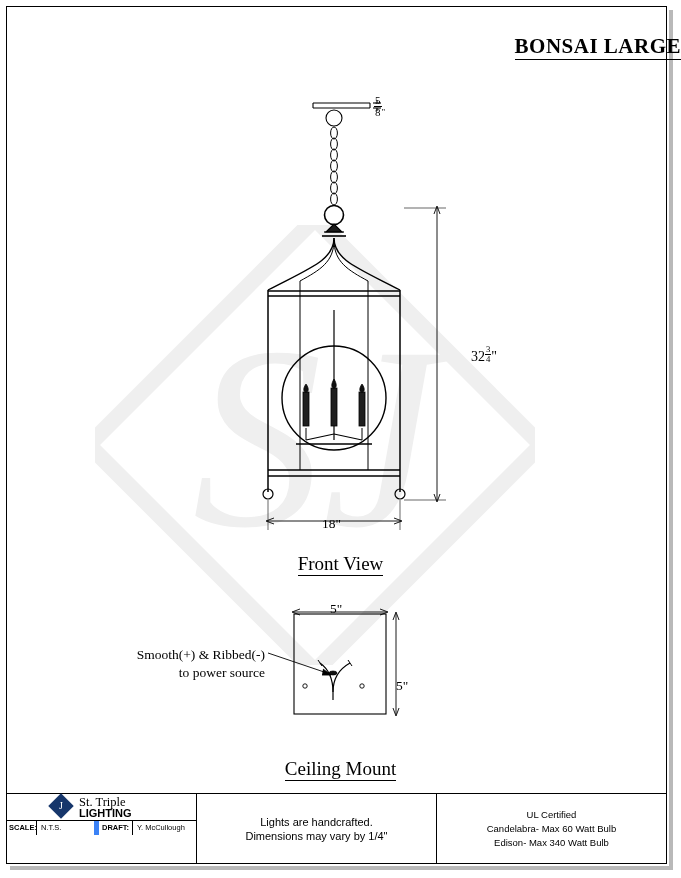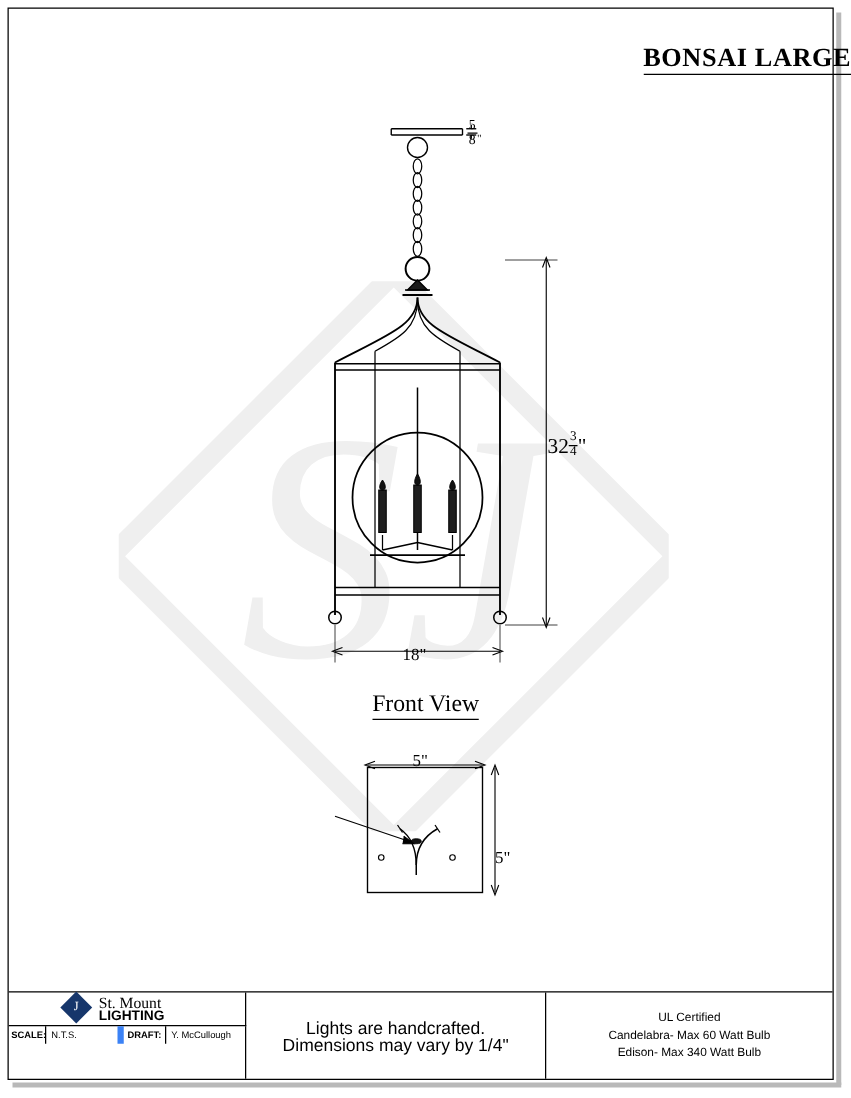--- a/index.html
+++ b/index.html
@@ -85,21 +85,21 @@
     padding-bottom: 1px;
   }
   #front-view-label { left: 0; top: 553px; width: 681px; }
   #ceiling-label { left: 0; top: 758px; width: 681px; }
 
   .dim {
     position: absolute;
     font-size: 13.5px;
     font-family: "Liberation Serif", serif;
   }
-  #dim-height { left: 438px; top: 345px; font-size: 17px; }
+  #dim-height { left: 438px; top: 345px; font-size: 14px; padding-left: 33px; }
   #dim-width  { left: 322px; top: 516px; }
   #dim-cm-top { left: 330px; top: 601px; }
   #dim-cm-side{ left: 396px; top: 678px; }
   #dim-canopy { left: 374px; top: 95px; font-size: 11px; line-height: 9px; }
 
   #callout-text {
     position: absolute;
     left: 103px;
     top: 646px;
     font-size: 13.5px;
@@ -224,21 +224,21 @@
     top: 0;
     width: 240px;
     height: 69px;
     border-right: 1px solid #000;
     box-sizing: border-box;
     display: flex;
     flex-direction: column;
     align-items: center;
     justify-content: center;
     font-family: "Liberation Sans", sans-serif;
-    font-size: 14px;
+    font-size: 11px;
     line-height: 14px;
   }
   #tb-right {
     position: absolute;
     left: 430px;
     top: 0;
     width: 229px;
     height: 69px;
     display: flex;
     flex-direction: column;
@@ -405,32 +405,37 @@
   <div class="dim" id="dim-width">18"</div>
 
   <div class="dim" id="dim-canopy">
     <span class="frac" style="font-size:11px"><span class="n">5</span><span class="d">8</span></span><span style="font-size:9px">"</span>
   </div>
 
   <div class="dim" id="dim-cm-top">5"</div>
   <div class="dim" id="dim-cm-side">5"</div>
 
   <div id="callout-text">
+    <div>Smooth(+) &amp; Ribbed(-)</div>
+    <div>to power source</div>
   </div>
 
   <div class="viewlabel" id="front-view-label">
     <span>Front View</span>
+  </div>
+  <div class="viewlabel" id="ceiling-label">
+    <span>Ceiling Mount</span>
   </div>
 
   <div id="titleblock">
 
     <div id="tb-logo">
       <div class="diamond"></div>
       <div class="diamond-letter">J</div>
-      <div class="brand1">St. Mount</div>
+      <div class="brand1">St. Triple</div>
       <div class="brand2">LIGHTING</div>
     </div>
 
     <div id="tb-grid">
       <div class="row">
         <div class="k">SCALE:</div>
         <div class="v">N.T.S.</div>
         <div class="k2">DRAFT:</div>
         <div class="v2">Y.  McCullough</div>
       </div>

